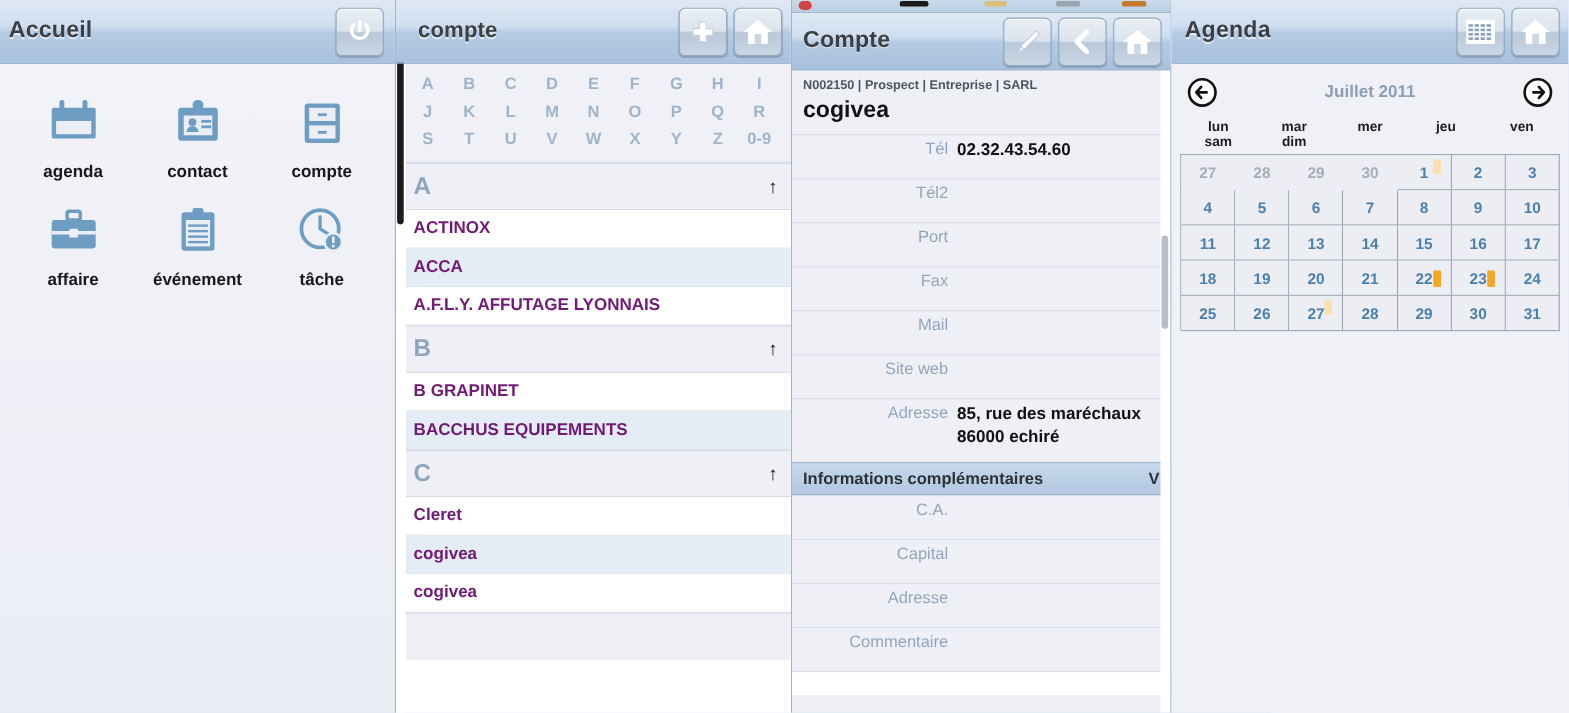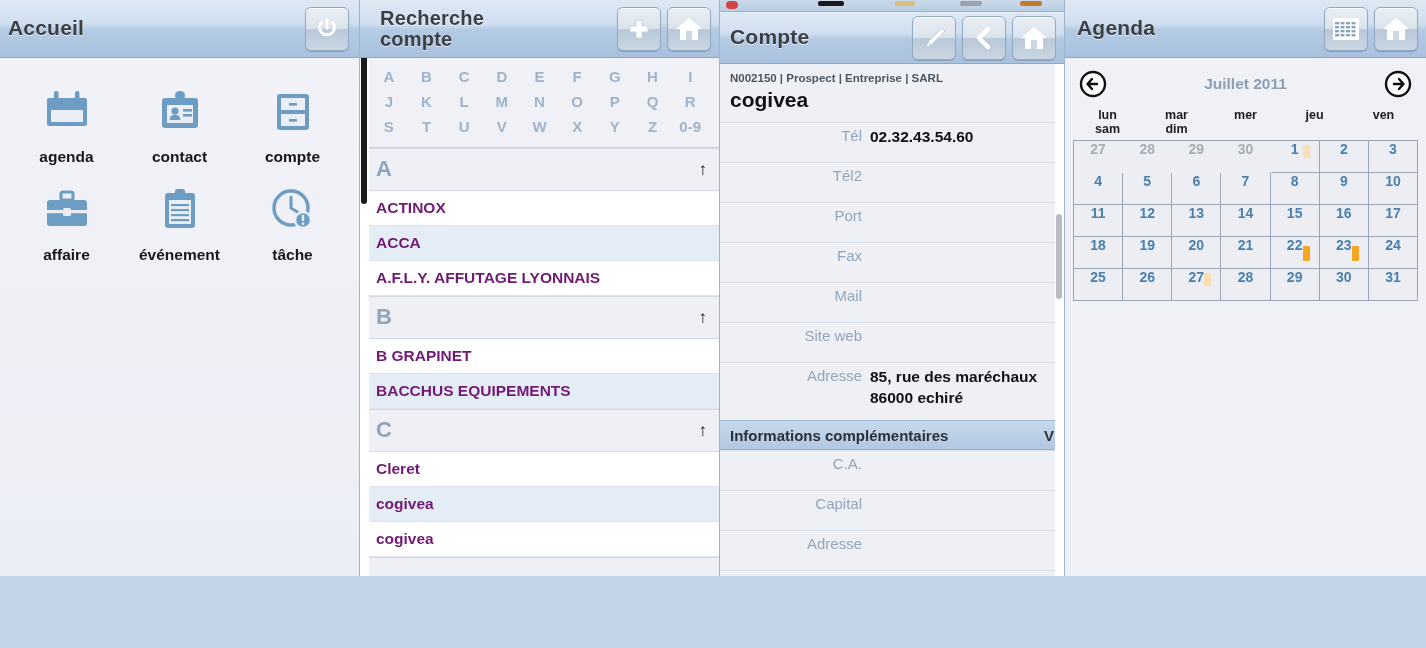--- a/index.html
+++ b/index.html
@@ -4,21 +4,21 @@
 <style>
   * { box-sizing: border-box; margin:0; padding:0; }
   html,body{
     width:1426px; height:648px; overflow:hidden;
     background:#ffffff;
     font-family:"Liberation Sans", sans-serif;
   }
   #app{ position:relative; width:1426px; height:648px; display:flex; background:#c3d4e8; }
 
   
-  .panel{ position:relative; height:576px; background:#f0f1f7; overflow:hidden; }
+  .panel{ position:relative; height:648px; background:#f0f1f7; overflow:hidden; }
 
   .pnl-head{
     position:relative; height:58px; flex:0 0 58px;
     background:linear-gradient(to bottom,#dfe9f4 0%,#cfdef0 42%,#b5cbe4 52%,#a8c1de 100%);
     border-bottom:1px solid #8ca8c7;
     display:flex; align-items:center; padding:0 8px;
   }
   .pnl-title{
     font-size:21px; font-weight:bold; color:#3b3f44;
     letter-spacing:.2px; line-height:1.05; flex:1 1 auto;
@@ -111,21 +111,21 @@
   #p4{ width:360px; flex:1 1 auto; background:#f0f1f7; display:flex; flex-direction:column; }
   .cal-wrap{ padding:6px 8px 0 8px; }
   .cal-nav{ display:flex; align-items:center; justify-content:space-between; padding:6px 6px 4px 6px; }
   .cal-month{ flex:1 1 auto; text-align:center; font-size:15.5px; font-weight:bold; color:#8d9fb4; }
   .navbtn{ cursor:pointer; line-height:0; }
   .dow{ display:grid; grid-template-columns:repeat(5,1fr); padding:6px 0 4px 0; }
   .dow span{ text-align:center; font-size:12.5px; font-weight:bold; color:#1a1d21; }
   .cal-grid{ display:grid; grid-template-columns:repeat(7,1fr);
              border-left:1px solid #9aa6b5; border-top:1px solid #9aa6b5; }
   .cal-cell{
-    position:relative; height:32px; display:flex; align-items:flex-start; justify-content:center;
+    position:relative; height:32px; display:flex; align-items:center; justify-content:center;
     border-right:1px solid #9aa6b5; border-bottom:1px solid #9aa6b5;
     background:#eceef3; font-size:14px; font-weight:bold; color:#4a7fae; cursor:pointer;
   }
   .cal-cell.out{ color:#a7adb5; background:#eceef3; border-right-color:transparent; border-bottom-color:transparent; }
   .ev{ position:absolute; width:7px; border-radius:1px; }
 
   
   .vscroll{ position:absolute; top:0; width:9px; height:100%; }
   .vtrack{ position:absolute; left:0; top:0; width:9px; height:100%; background:#ffffff; }
   .vthumb{ position:absolute; left:1px; width:6px; background:#1b1b1b; border-radius:3px; }
@@ -235,21 +235,20 @@
   </section>
 
   <section class="panel" id="p2">
     <div class="vscroll" style="left:0;">
       <div class="vtrack"></div>
       <div class="vthumb" style="top:4px;height:200px;"></div>
     </div>
 
     <div class="pnl-head" style="padding-left:18px;">
       <div class="pnl-title two-line">
-        <div>Recherche</div>
         <div>compte</div>
       </div>
       <div class="hbtns">
         <div class="hbtn">
           <svg width="28" height="28" viewBox="0 0 28 28">
             <path d="M11 5 h6 l0 6 h6 l0 6 h-6 l0 6 h-6 l0-6 h-6 l0-6 h6 z" fill="#fff" stroke="#c6d2de" stroke-width="1" stroke-linejoin="round"></path>
           </svg>
         </div>
         <div class="hbtn">
           <svg width="30" height="30" viewBox="0 0 30 30">

